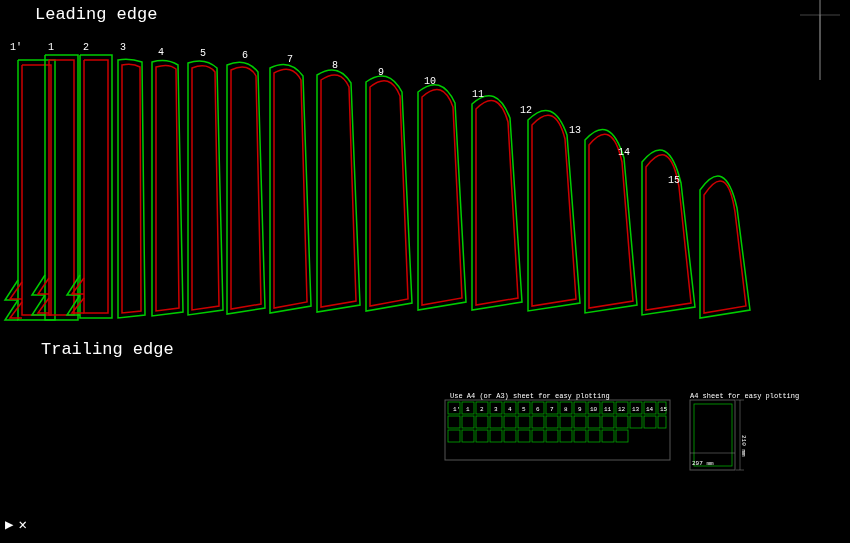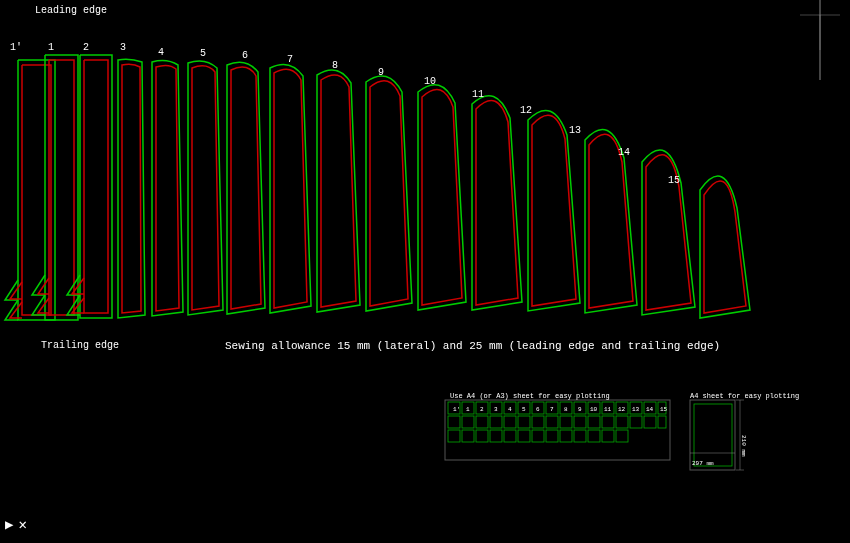--- a/index.html
+++ b/index.html
@@ -18,21 +18,21 @@
     }
     svg#drawing {
       position: absolute;
       top: 0; left: 0;
       width: 850px;
       height: 543px;
     }
     .label-text {
       position: absolute;
       color: #fff;
-      font-size: 10px;
+      font-size: 17px;
       font-family: 'Courier New', monospace;
     }
     #leading-edge-label {
       top: 5px;
       left: 35px;
     }
     #trailing-edge-label {
       top: 340px;
       left: 41px;
     }
@@ -223,19 +223,18 @@
     <text x="604" y="411" fill="#fff" font-size="6" font-family="Courier New">11</text>
     <text x="618" y="411" fill="#fff" font-size="6" font-family="Courier New">12</text>
     <text x="632" y="411" fill="#fff" font-size="6" font-family="Courier New">13</text>
     <text x="646" y="411" fill="#fff" font-size="6" font-family="Courier New">14</text>
     <text x="660" y="411" fill="#fff" font-size="6" font-family="Courier New">15</text>
 
   </svg>
 
   <div class="label-text" id="leading-edge-label">Leading edge</div>
   <div class="label-text" id="trailing-edge-label">Trailing edge</div>
-  <div class="label-text" id="sewing-allowance-label">Sewing allowance 15 mm (lateral) and 25 mm (leading edge and trailing edge)</div>
 
   <div id="arrow-controls">
     <span class="arrow-btn">▶</span>
     <span class="arrow-btn">✕</span>
   </div>
 </div>
 
 </body></html>

